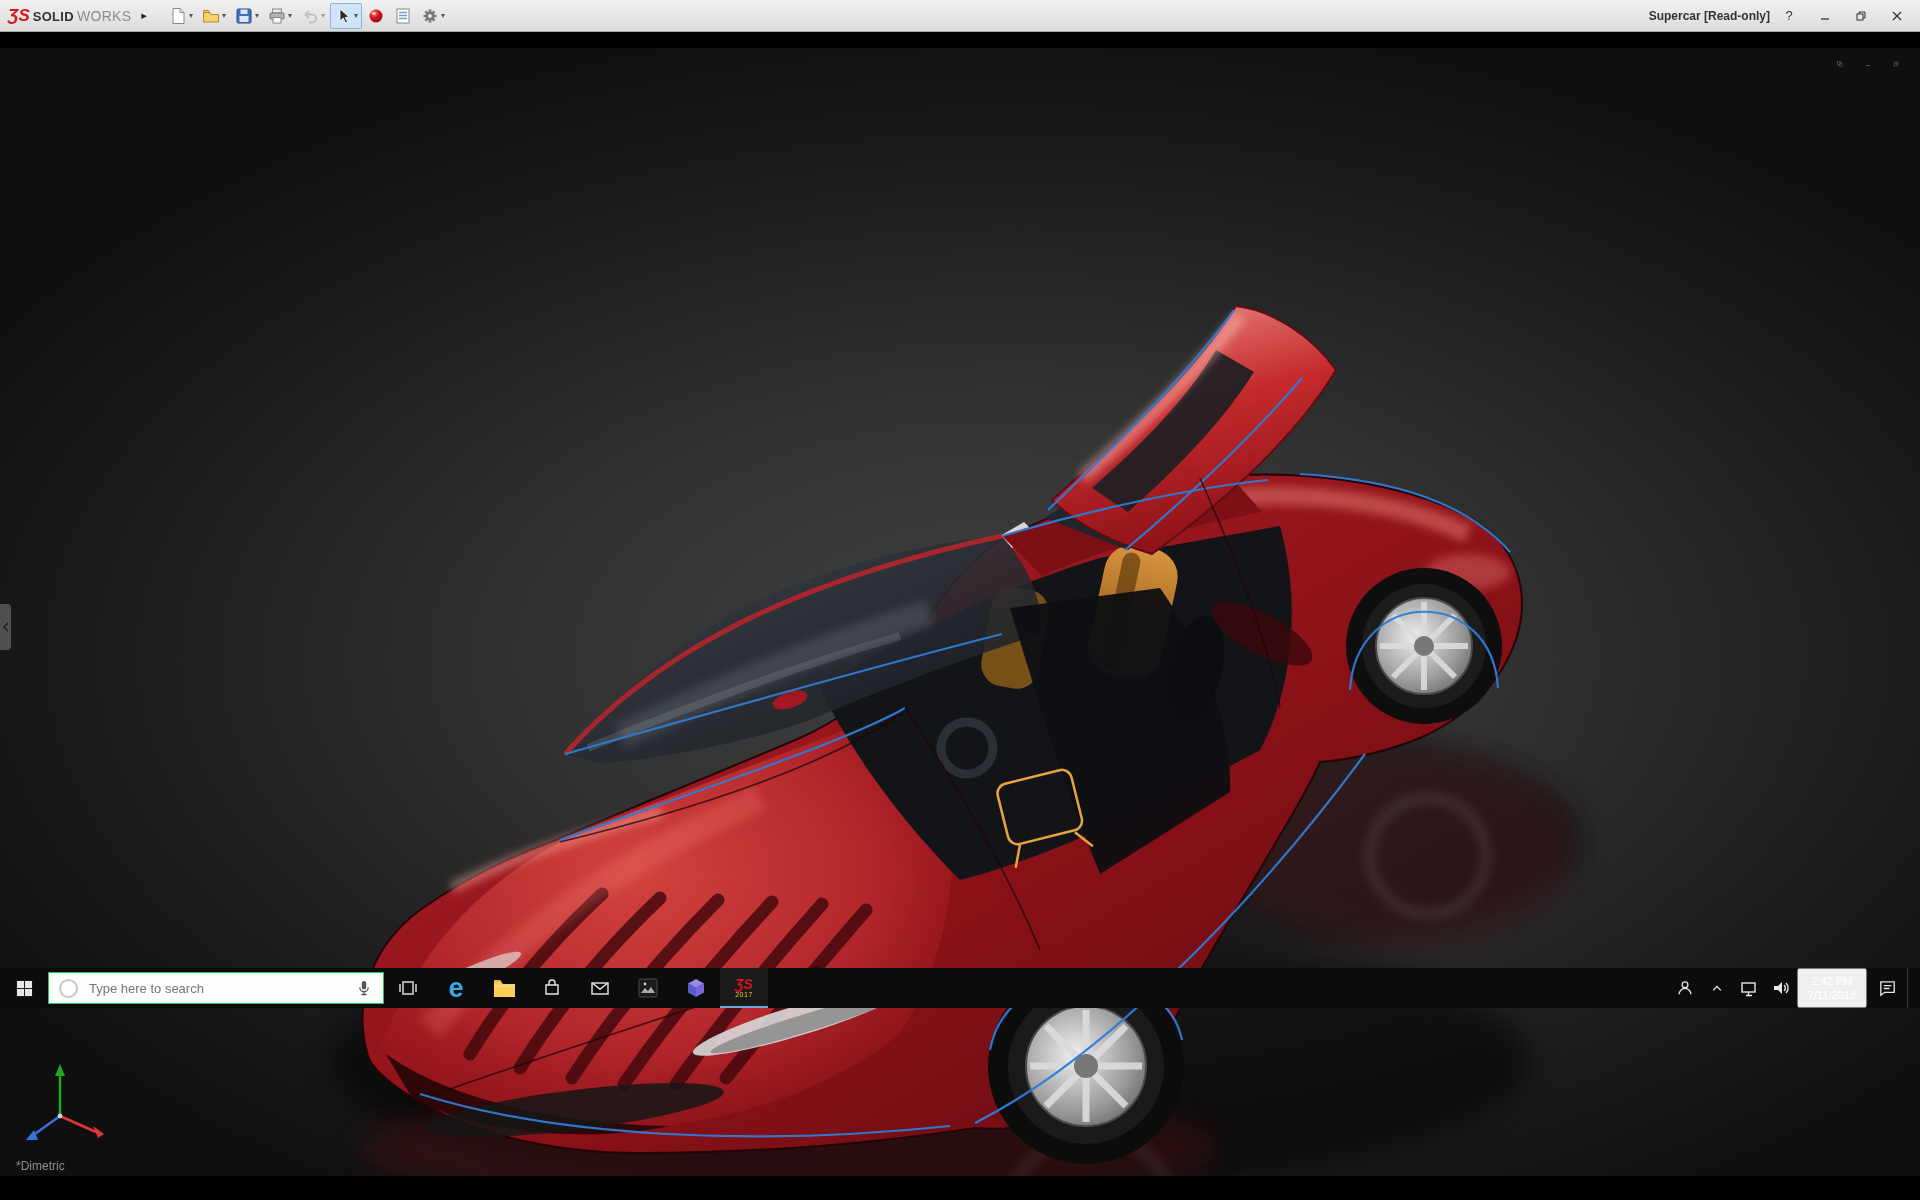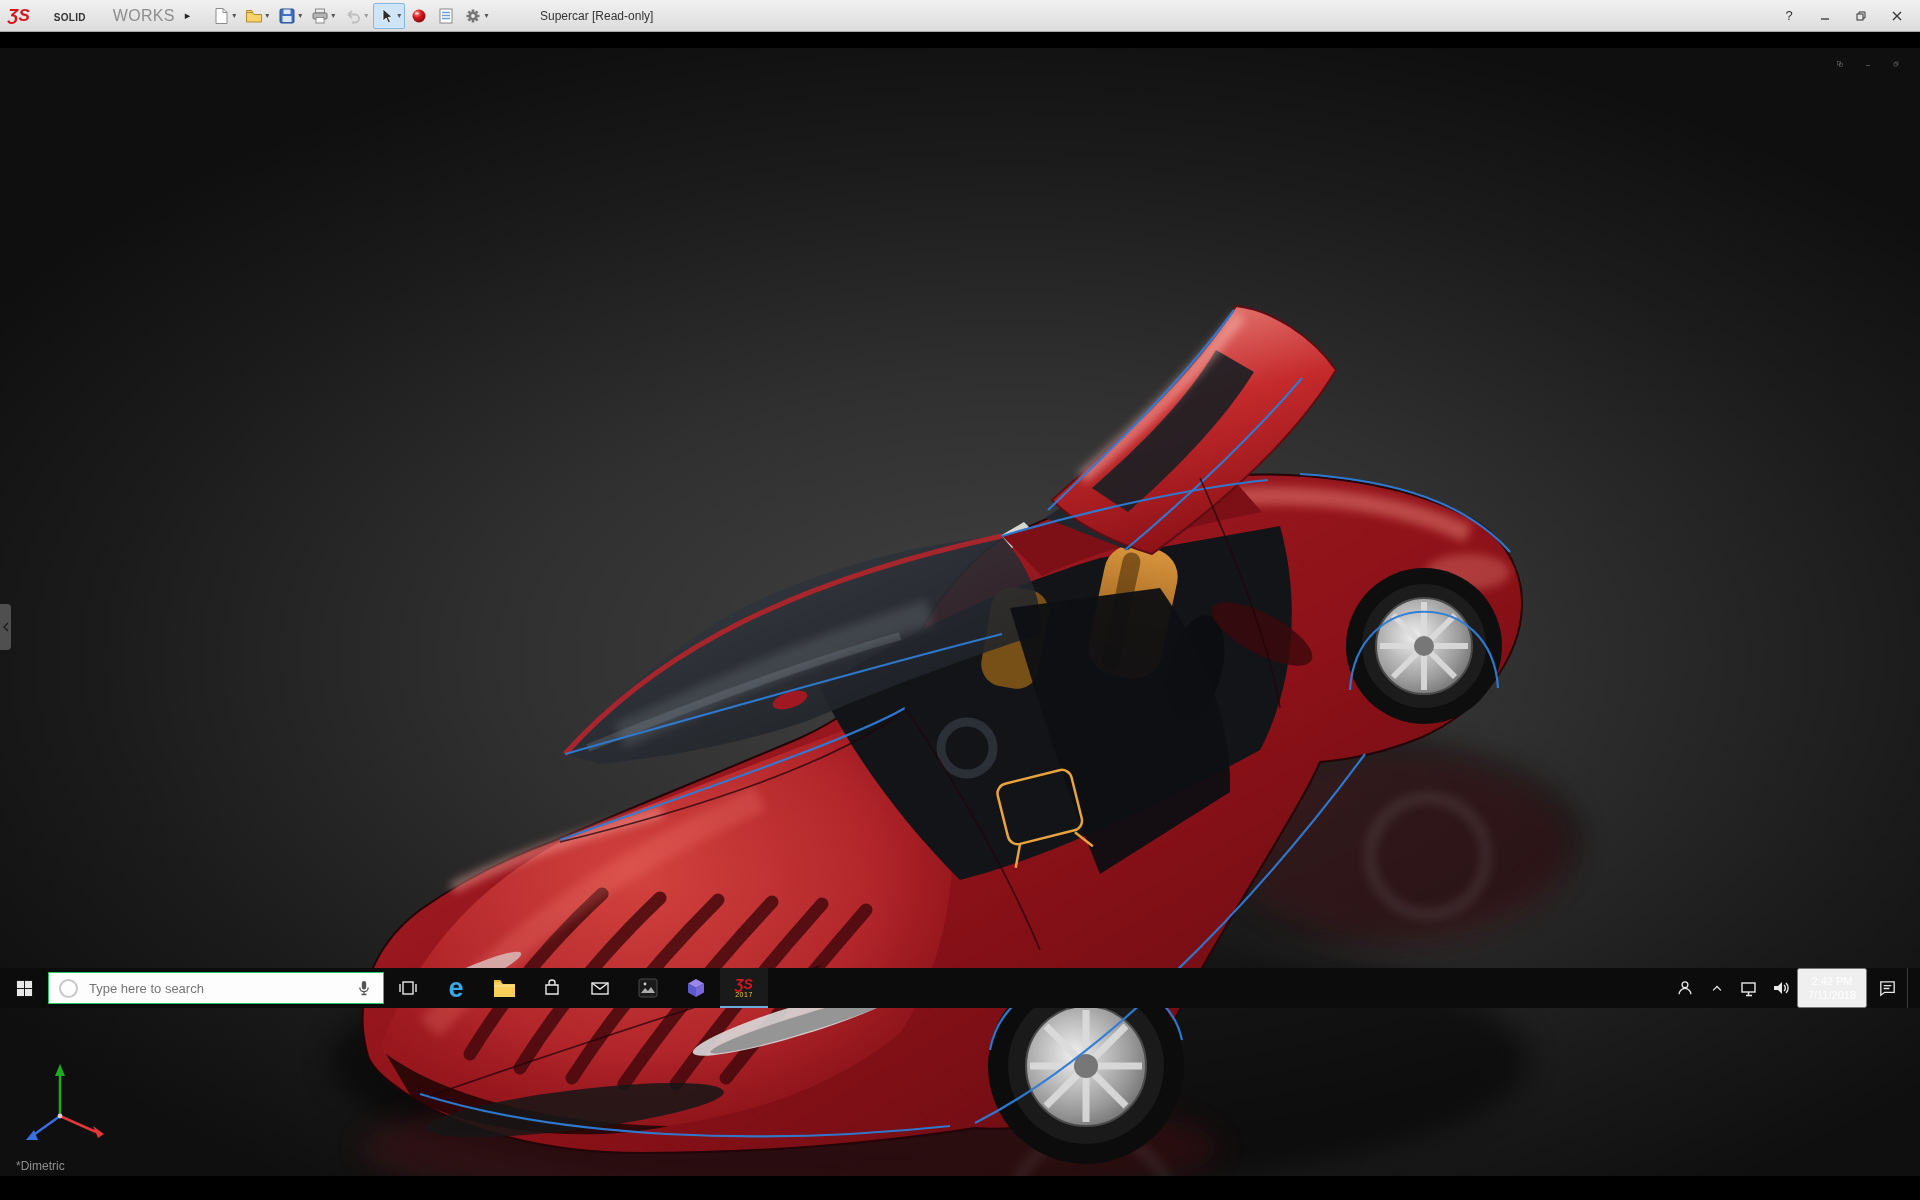--- a/index.html
+++ b/index.html
@@ -6,31 +6,31 @@
   body{width:1920px;height:1200px;overflow:hidden;background:#000;
        font-family:"Liberation Sans","DejaVu Sans",sans-serif;}
   .screen{position:relative;width:1920px;height:1008px;}
 
   
   .titlebar{position:absolute;top:0;left:0;right:0;height:32px;box-sizing:border-box;
     background:linear-gradient(#f1f1f1,#dcdcdc);border-bottom:1px solid #a8a8a8;
     display:flex;align-items:center;padding:0 8px;z-index:5;}
   .brand{display:flex;align-items:baseline;gap:3px;white-space:nowrap;}
   .brand-glyph{color:#d5161d;font-weight:bold;font-style:italic;font-size:17px;}
-  .brand-bold{font-weight:bold;font-size:10px;color:#333;letter-spacing:.3px;margin-left:21px;}
-  .brand-light{font-weight:normal;font-size:16px;color:#8d8d8d;letter-spacing:.3px;margin-left:24px;}
+  .brand-bold{font-weight:bold;font-size:13px;color:#333;letter-spacing:.3px;}
+  .brand-light{font-weight:normal;font-size:14px;color:#8d8d8d;letter-spacing:.3px;}
   .expand-btn{margin-left:8px;background:none;border:none;font-size:11px;color:#222;padding:2px;cursor:default;}
   .toolbar{display:flex;align-items:center;margin-left:16px;gap:1px;}
   .tool{display:flex;align-items:center;height:26px;padding:0 3px;border:1px solid transparent;
         border-radius:2px;background:transparent;cursor:default;}
   .tool.active{background:#cfe4f7;border-color:#84b6e2;}
   .tool.disabled{opacity:.5;}
   .caret{font-size:8px;color:#555;margin-left:2px;}
-  .window-title{position:absolute;left:540px;right:150px;text-align:left;font-size:12px;color:#333;z-index:1;
-    overflow:hidden;white-space:nowrap;}
+  .window-title{position:absolute;left:540px;right:150px;text-align:right;font-size:12px;color:#333;z-index:1;
+    overflow:hidden;white-space:nowrap;font-weight:bold;}
   .win-controls{margin-left:auto;display:flex;align-items:center;gap:6px;z-index:2;}
   .winbtn{width:30px;height:24px;display:flex;align-items:center;justify-content:center;
     background:none;border:none;color:#333;font-size:13px;cursor:default;}
 
   
   .viewport{position:absolute;top:48px;left:0;width:1920px;height:1128px;overflow:hidden;
     background:radial-gradient(ellipse 62% 58% at 52% 54%, #424242 0%, #303030 42%, #1b1b1b 76%, #0f0f0f 100%);padding-left:29px;}
   .scene{position:absolute;left:0;top:0;width:1920px;height:1128px;}
   .doc-controls{position:absolute;top:8px;right:16px;display:flex;gap:10px;opacity:.5;}
   .docbtn{width:18px;height:15px;display:flex;align-items:center;justify-content:center;background:none;border:none;cursor:default;}

